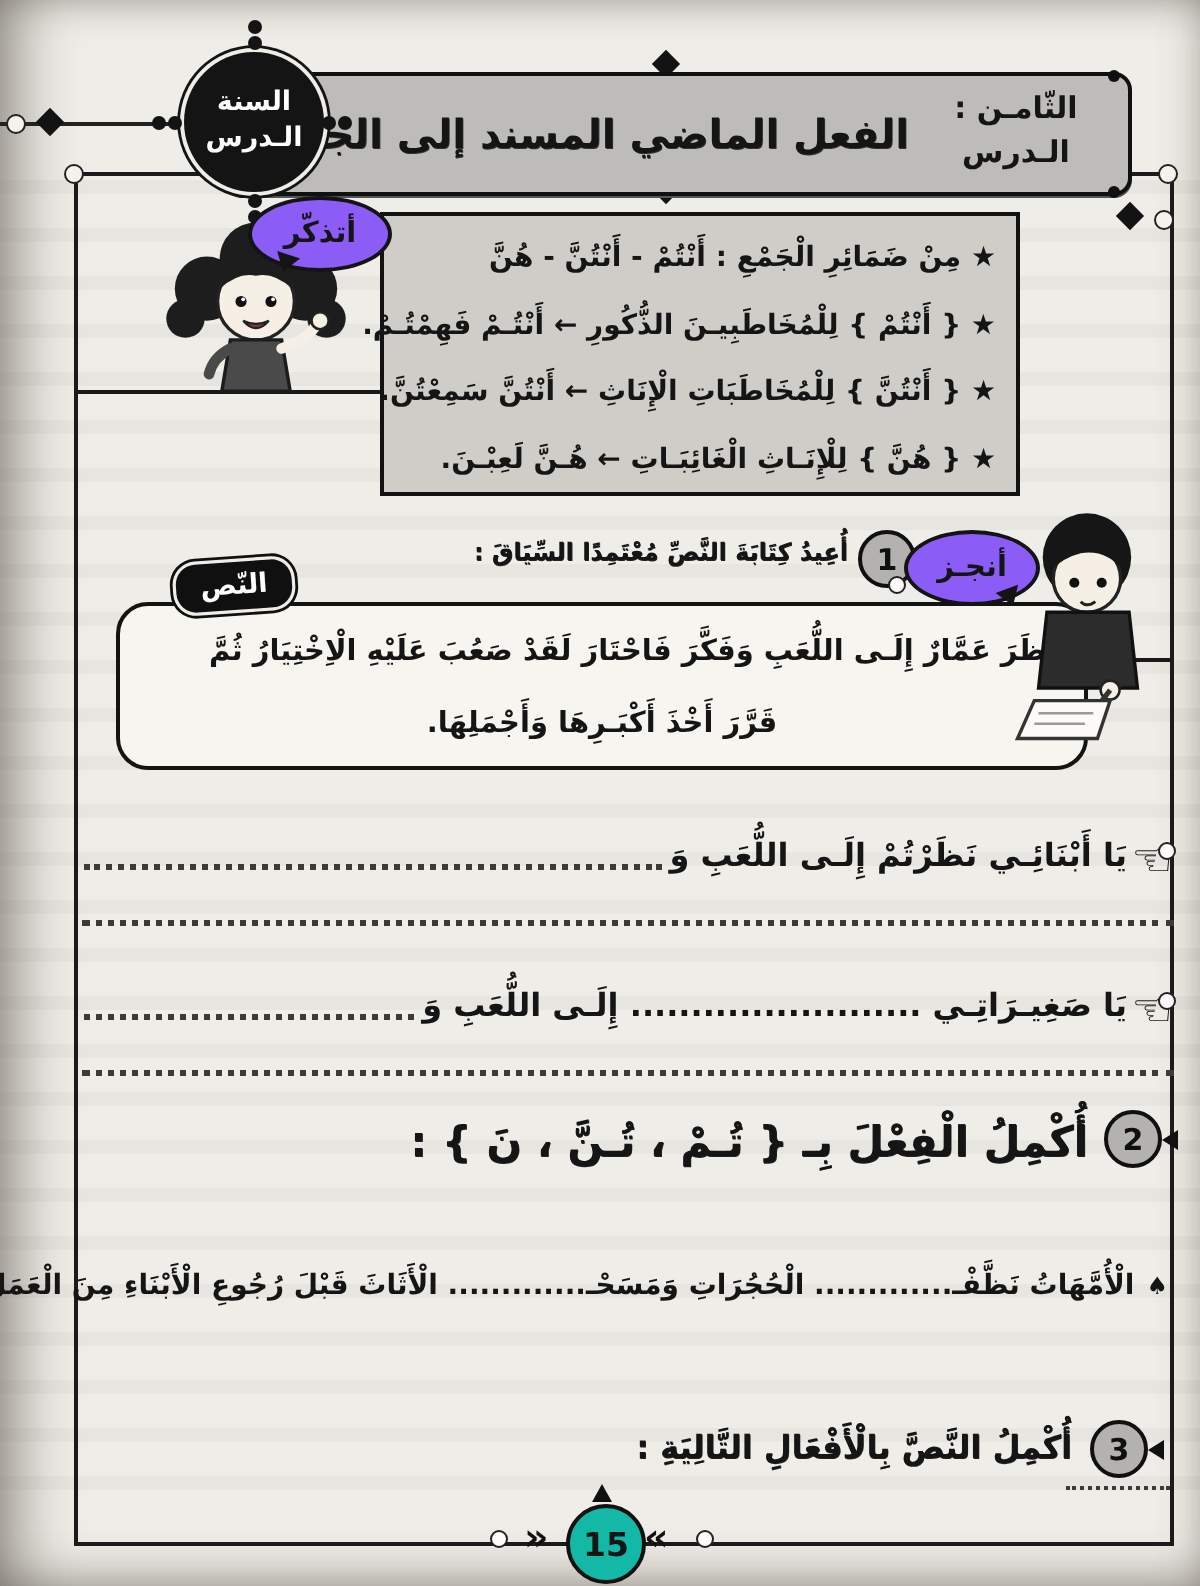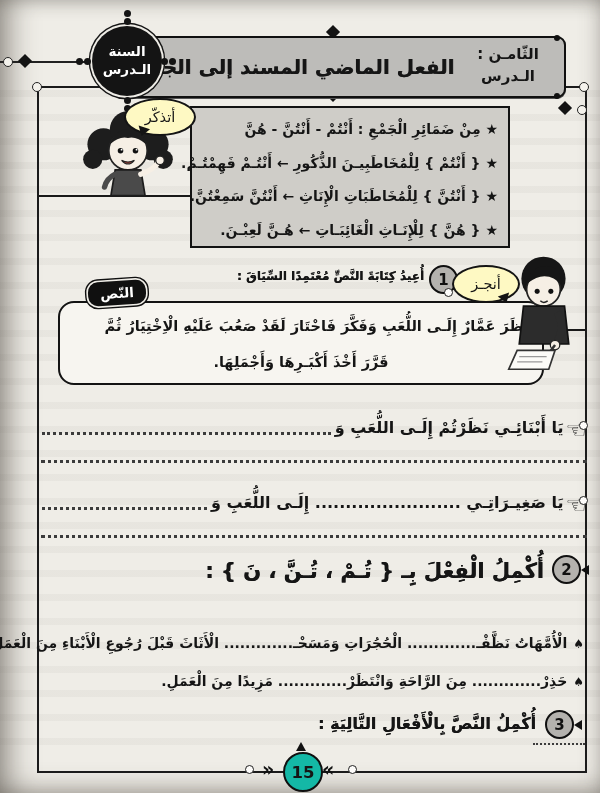--- a/index.html
+++ b/index.html
@@ -66,23 +66,23 @@
     left:190px;top:106px;width:320px;height:142px;
     background:#cfcdc8;border:2.2px solid #121212;
     padding:5px 10px 0 6px;box-sizing:border-box;
     z-index:2;
   }
   .rem-line{
     font-weight:bold;font-size:14px;line-height:33.5px;white-space:nowrap;
     direction:rtl;text-align:right;
   }
   .bubble{
-    background:#fef9c3;border:2.2px solid #141414;border-radius:50%;
-    display:flex;align-items:center;justify-content:center;
-    font-weight:normal;font-size:14.5px;z-index:7;
+    background:#8b5cf6;border:2.2px solid #141414;border-radius:50%;
+    display:flex;align-items:center;justify-content:center;
+    font-weight:bold;font-size:14.5px;z-index:7;
   }
   #bubble-remember{left:124px;top:98px;width:68px;height:34px;}
   #bubble-remember::after{
     content:"";position:absolute;left:10px;bottom:-8px;
     border:6px solid transparent;border-top:9px solid #141414;transform:rotate(18deg);
   }
   #girl-line{left:39px;top:195px;width:152px;height:2.4px;background:#191919;}
   
   #bubble-do{left:452px;top:265px;width:64px;height:34px;}
   #bubble-do::after{
@@ -263,23 +263,20 @@
   </div>
   <div class="abs attach-dot" style="left:579px;top:496px;"></div>
   <div class="abs fulldots" style="top:532px;"></div>
 
   <div id="ex2-circle" class="abs num-circle">2</div>
   <div id="ex2-heading" class="abs ex-heading">أُكْمِلُ الْفِعْلَ بِـ { تُـمْ ، تُـنَّ ، نَ } :</div>
 
   <div class="abs item" style="top:635px;">
     <span class="bullet">♠</span><span>الْأُمَّهَاتُ نَظَّفْـ............. الْحُجُرَاتِ وَمَسَحْـ............. الْأَثَاثَ قَبْلَ رُجُوعِ الْأَبْنَاءِ مِنَ الْعَمَلِ.</span>
   </div>
-  <div class="abs item" style="top:673px;">
-    <span class="bullet">♠</span><span>حَذِرْ............. مِنَ الرَّاحَةِ وَانْتَظَرْ............. مَزِيدًا مِنَ الْعَمَلِ.</span>
-  </div>
 
   <div id="ex3-circle" class="abs num-circle">3</div>
   <div id="ex3-heading" class="abs ex-heading">أُكْمِلُ النَّصَّ بِالْأَفْعَالِ التَّالِيَةِ :</div>
   <div id="ex3-dots" class="abs"></div>
 
   <div id="page-spike" class="abs"></div>
   <div id="page-circle" class="abs">15</div>
   <span class="abs chev" style="left:262px;top:760px;">«</span>
   <span class="abs chev" style="left:322px;top:760px;">»</span>
   <div class="abs attach-dot" style="left:245px;top:765px;"></div>

